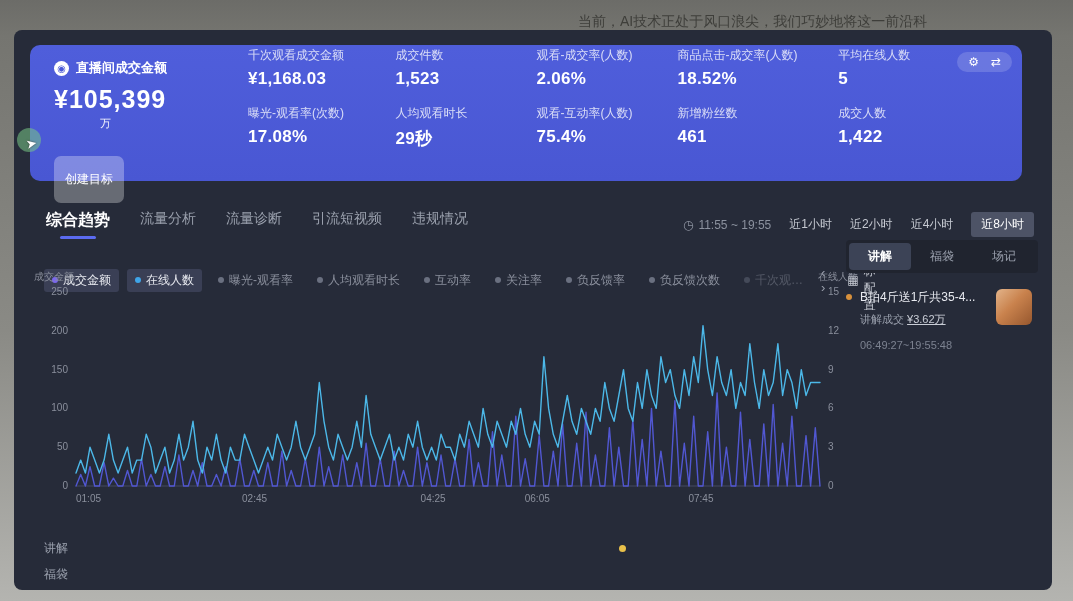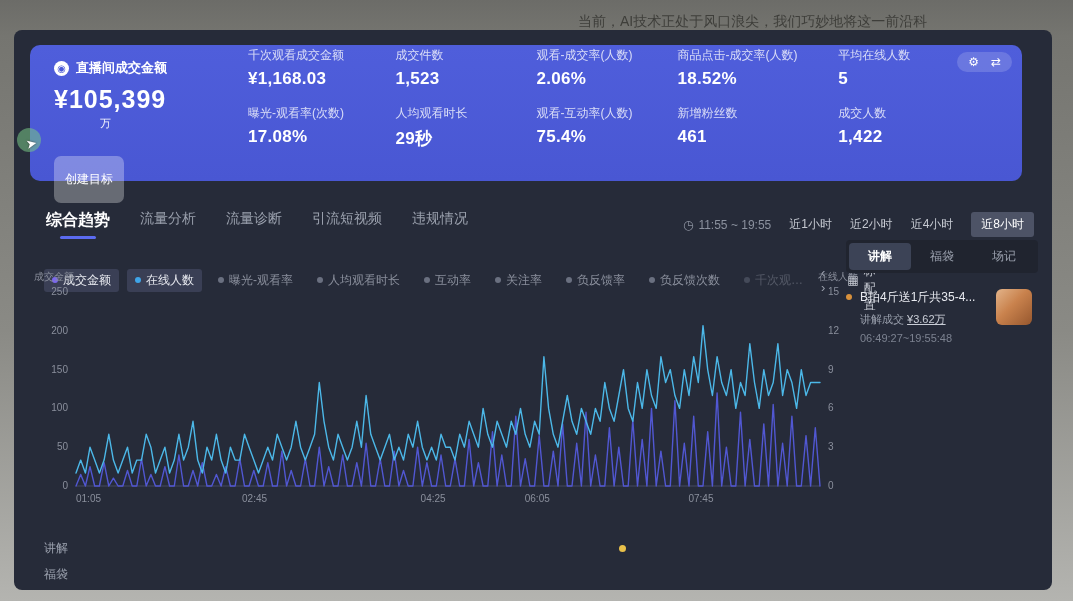--- a/index.html
+++ b/index.html
@@ -71,21 +71,21 @@
   
   .sidebar { position:absolute; right:14px; top:210px; width:192px; height:336px; }
   .sb-tabs { display:flex; background:#20242f; border-radius:4px; padding:3px; }
   .sb-tab { flex:1; text-align:center; font-size:12px; color:#9aa0ad; padding:5px 0; border-radius:4px; cursor:pointer; }
   .sb-tab.active { background:#3c4356; color:#fff; font-weight:bold; }
   .sb-item { margin-top:16px; position:relative; padding-left:14px; cursor:pointer; }
   .sb-bullet { position:absolute; left:0; top:5px; width:6px; height:6px; border-radius:50%; background:#d8913c; }
   .sb-title { font-size:12px; color:#e8eaf0; width:118px; white-space:nowrap; overflow:hidden; text-overflow:ellipsis; }
   .sb-deal { font-size:11px; color:#9aa0ad; margin-top:6px; }
   .sb-deal b { color:#c9cdd6; font-weight:normal;text-decoration:underline; }
-  .sb-time { font-size:11px; color:#7c8290; margin-top:5px; }
+  .sb-time { font-size:11px; color:#7c8290; margin-top:12px; }
   .sb-thumb { position:absolute; right:6px; top:0; width:36px; height:36px; border-radius:6px;
     background:linear-gradient(135deg,#e3b48a 0%,#c9824d 45%,#96572e 100%); }
 
   
   .cursor-halo { position:absolute; left:17px; top:128px; width:24px; height:24px; border-radius:50%;
     background:rgba(120,200,135,.55); }
   .cursor-arrow { position:absolute; left:26px; top:136px; font-size:13px; color:#fff;
     text-shadow:0 0 2px #333; transform:rotate(-12deg); }
 </style>
 </head>

